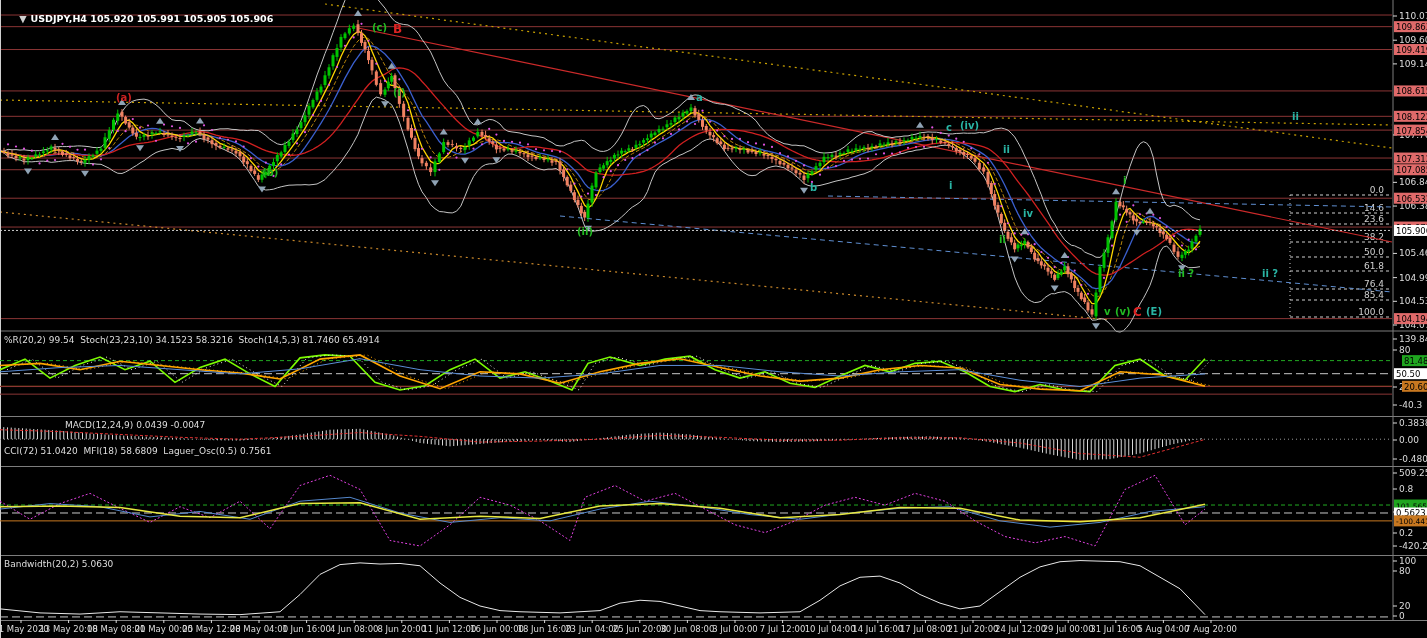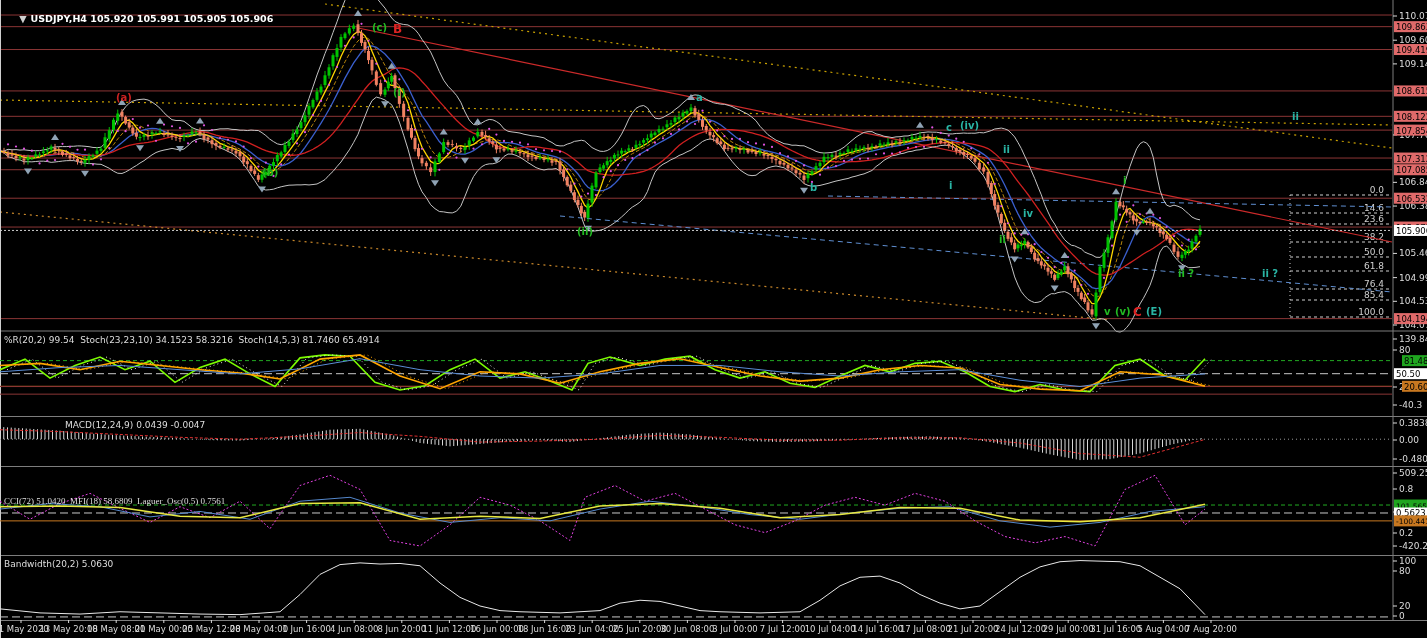--- a/index.html
+++ b/index.html
@@ -6,21 +6,21 @@
   #app{position:relative;width:1427px;height:638px;background:#000;overflow:hidden;
        font-family:"DejaVu Sans",sans-serif;}
   #chart-svg{position:absolute;left:0;top:0;}
   .title-bar{position:absolute;left:6px;top:2px;z-index:6;color:#fff;
      font:bold 9.5px "DejaVu Sans",sans-serif;white-space:pre;}
   .title-bar .oct{color:#d0d0d0;font-weight:normal;margin-right:4px;}
   .panel-label{position:absolute;z-index:6;color:#dedede;
      font:9px "DejaVu Sans",sans-serif;white-space:pre;}
   #lbl-p1{left:4px;top:335px;}
   #lbl-p2{left:21px;top:420px;margin-left:44px;}
-  #lbl-p3{left:4px;top:496px;font-family:Liberation Serif, serif;}
+  #lbl-p3{left:4px;top:446px;}
   #lbl-p4{left:4px;top:559px;text-align:center;}
 </style>
 </head>
 <body>
 
 <div id="app">
   <div class="title-bar">
     <span class="oct">▼</span><span>USDJPY,H4</span><span> </span><span>105.920 105.991 105.905 105.906</span>
   </div>
   <div id="lbl-p1" class="panel-label">%R(20,2) 99.54  Stoch(23,23,10) 34.1523 58.3216  Stoch(14,5,3) 81.7460 65.4914</div>

